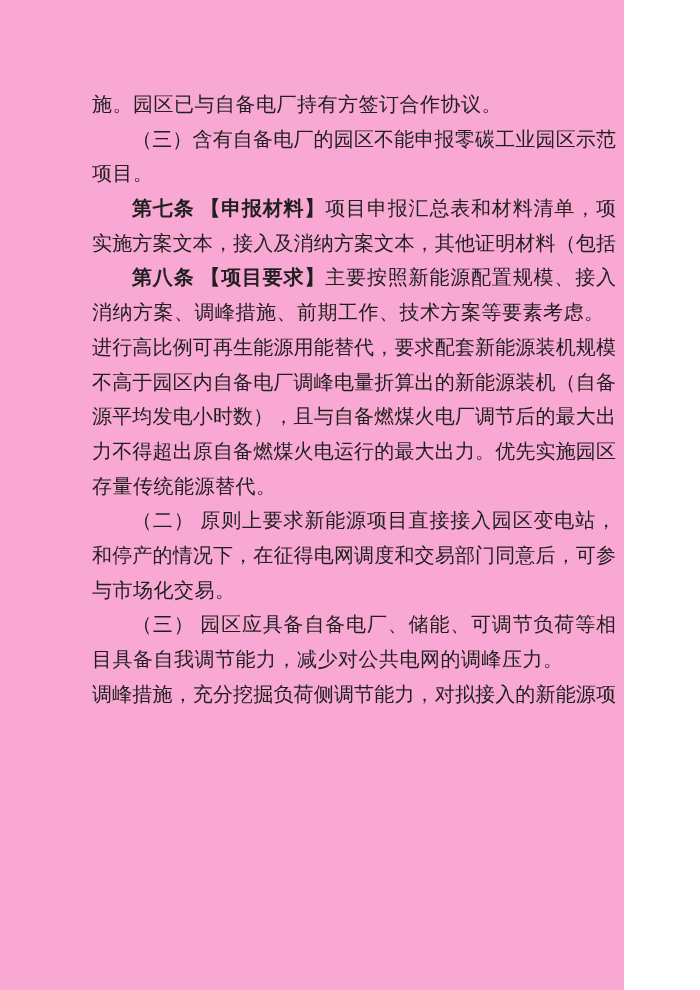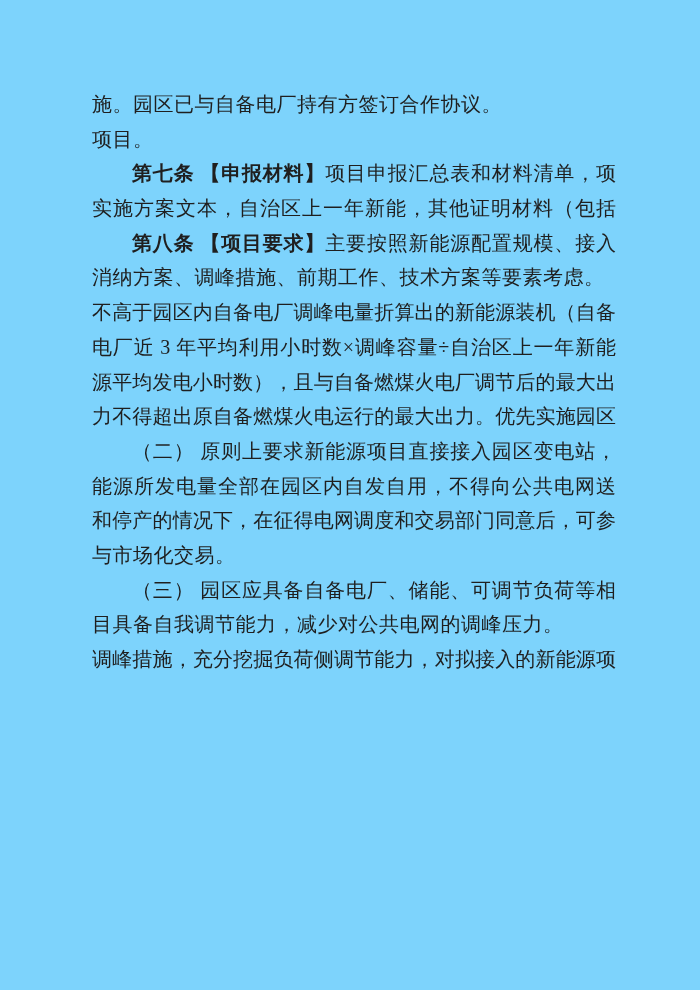--- a/index.html
+++ b/index.html
@@ -9,23 +9,23 @@
   }
   body {
     width: 700px;
     height: 990px;
     position: relative;
     overflow: hidden;
   }
   .page {
     position: absolute;
     left: 0; top: 0;
-    width: 700px;
+    width: 624px;
     height: 990px;
-    background: #7dd3fc;
+    background: #f9a8d4;
   }
   .text-block {
     position: absolute;
     left: 92px;
     top: 87px;
     width: 524px;
     font-family: "Liberation Serif", "DejaVu Serif", serif;
     font-size: 20px;
     line-height: 34.7px;
     color: #1f1f1f;
@@ -48,30 +48,31 @@
   .seg.bold {
     font-weight: 700;
   }
 </style>
 </head>
 <body>
 
 <div class="page">
   <div class="text-block" id="text-block" style="color: rgb(31, 31, 31);">
       <div class="line"><span class="seg">施。园区已与自备电厂持有方签订合作协议。</span></div>
+      <div class="line justify indent"><span class="seg">（三）含有自备电厂的园区不能申报零碳工业园区示范</span></div>
       <div class="line"><span class="seg">项目。</span></div>
       <div class="line justify indent"><span class="seg bold">第七条 【申报材料】</span><span class="seg">项目申报汇总表和材料清单，项目</span></div>
-      <div class="line justify"><span class="seg">实施方案文本，自治区上一年新能，其他证明材料（包括</span></div>
+      <div class="line justify"><span class="seg">实施方案文本，接入及消纳方案文本，其他证明材料（包括</span></div>
       <div class="line justify indent"><span class="seg bold">第八条 【项目要求】</span><span class="seg">主要按照新能源配置规模、接入及</span></div>
       <div class="line"><span class="seg">消纳方案、调峰措施、前期工作、技术方案等要素考虑。</span></div>
+      <div class="line justify"><span class="seg">进行高比例可再生能源用能替代，要求配套新能源装机规模</span></div>
       <div class="line justify"><span class="seg">不高于园区内自备电厂调峰电量折算出的新能源装机（自备</span></div>
-      <div class="line justify"><span class="seg">电厂近 3 年平均利用小时数×调峰容量÷自治区上一年新能</span></div>
       <div class="line justify"><span class="seg">源平均发电小时数），且与自备燃煤火电厂调节后的最大出</span></div>
       <div class="line justify"><span class="seg">力不得超出原自备燃煤火电运行的最大出力。优先实施园区</span></div>
+      <div class="line"><span class="seg">存量传统能源替代。</span></div>
       <div class="line justify indent"><span class="seg">（二） 原则上要求新能源项目直接接入园区变电站，新</span></div>
-      <div class="line justify"><span class="seg">能源所发电量全部在园区内自发自用，不得向公共电网送</span></div>
       <div class="line justify"><span class="seg">和停产的情况下，在征得电网调度和交易部门同意后，可参</span></div>
       <div class="line"><span class="seg">与市场化交易。</span></div>
       <div class="line justify indent"><span class="seg">（三） 园区应具备自备电厂、储能、可调节负荷等相关</span></div>
       <div class="line"><span class="seg">目具备自我调节能力，减少对公共电网的调峰压力。</span></div>
       <div class="line justify"><span class="seg">调峰措施，充分挖掘负荷侧调节能力，对拟接入的新能源项</span></div>
     </div>
 </div>
 
 </body></html>

